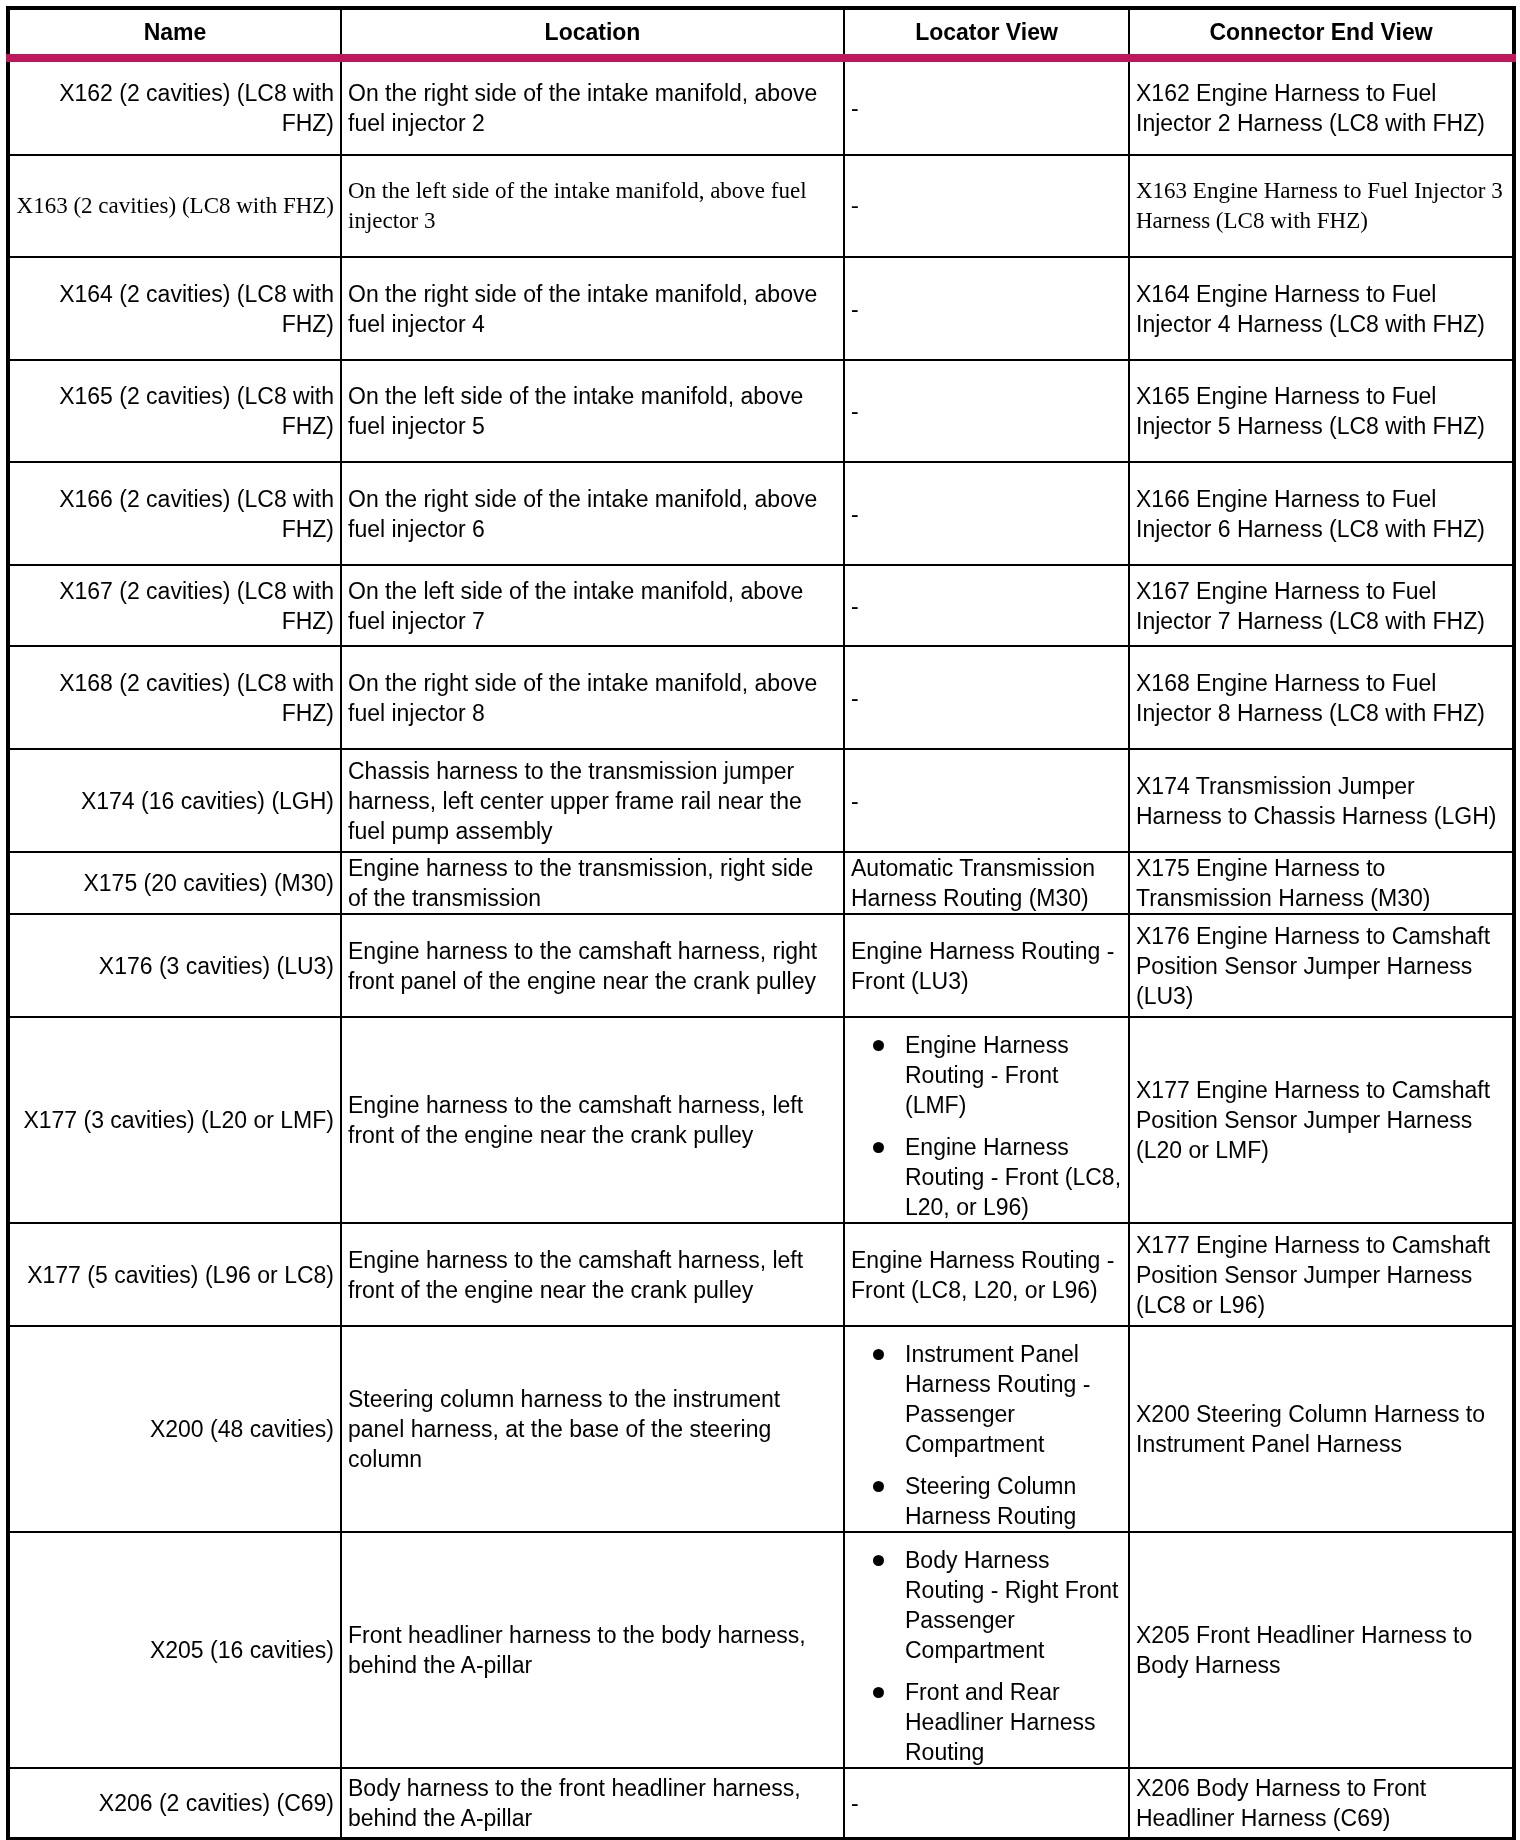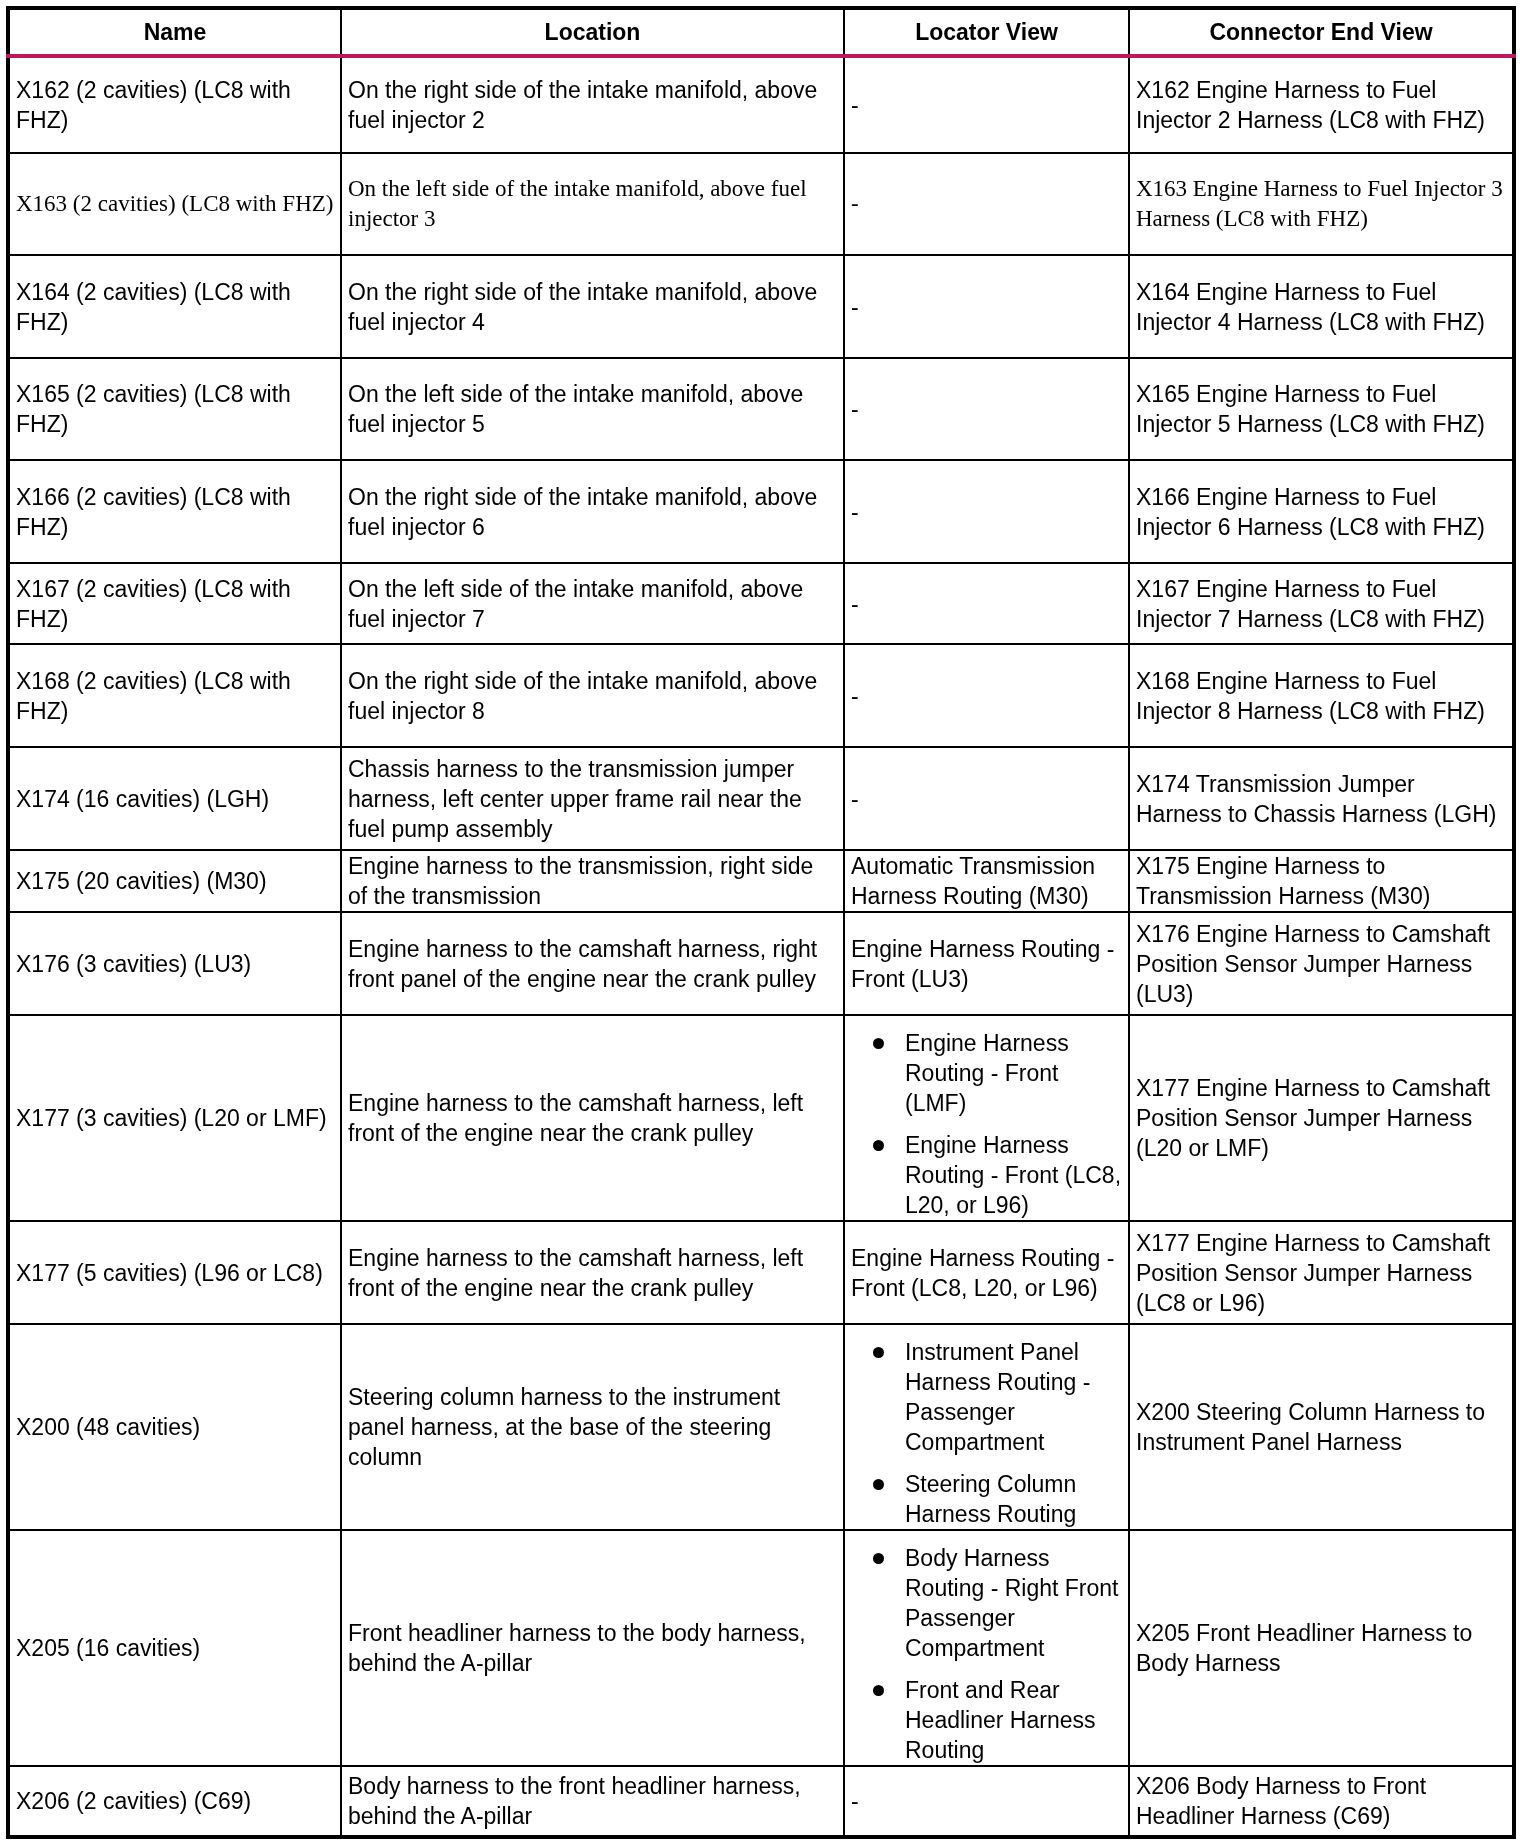--- a/index.html
+++ b/index.html
@@ -6,22 +6,22 @@
   body { width: 1520px; height: 1840px; position: relative; font-family: "Liberation Sans", sans-serif; color: #000; }
   table.conn {
     position: absolute; left: 6px; top: 6px;
     width: 1506px; border-collapse: collapse;
     border: 4px solid #000; table-layout: fixed;
     font-size: 23px; line-height: 30px;
   }
   table.conn th, table.conn td {
     border: 2px solid #000; padding: 0 6px; vertical-align: middle;
   }
-  table.conn th { font-weight: bold; text-align: center; height: 44px; border-bottom: 4px solid #be185d; }
-  td.name { text-align: left; }
+  table.conn th { font-weight: bold; text-align: center; height: 44px; border-bottom: 8px solid #be185d; }
+  td.name { text-align: right; }
   td.loc, td.locator, td.endview { text-align: left; }
   ul.bullets { margin: 0; padding: 0 0 0 54px; list-style: none; }
   ul.bullets li { position: relative; margin-top: 12px; }
   ul.bullets li::before {
     content: ""; position: absolute; left: -32px; top: 10px;
     width: 11px; height: 11px; border-radius: 50%; background: #000;
   }
   col.c1 { width: 333px; } col.c2 { width: 503px; } col.c3 { width: 285px; } col.c4 { width: 385px; }
 </style>
 </head>

